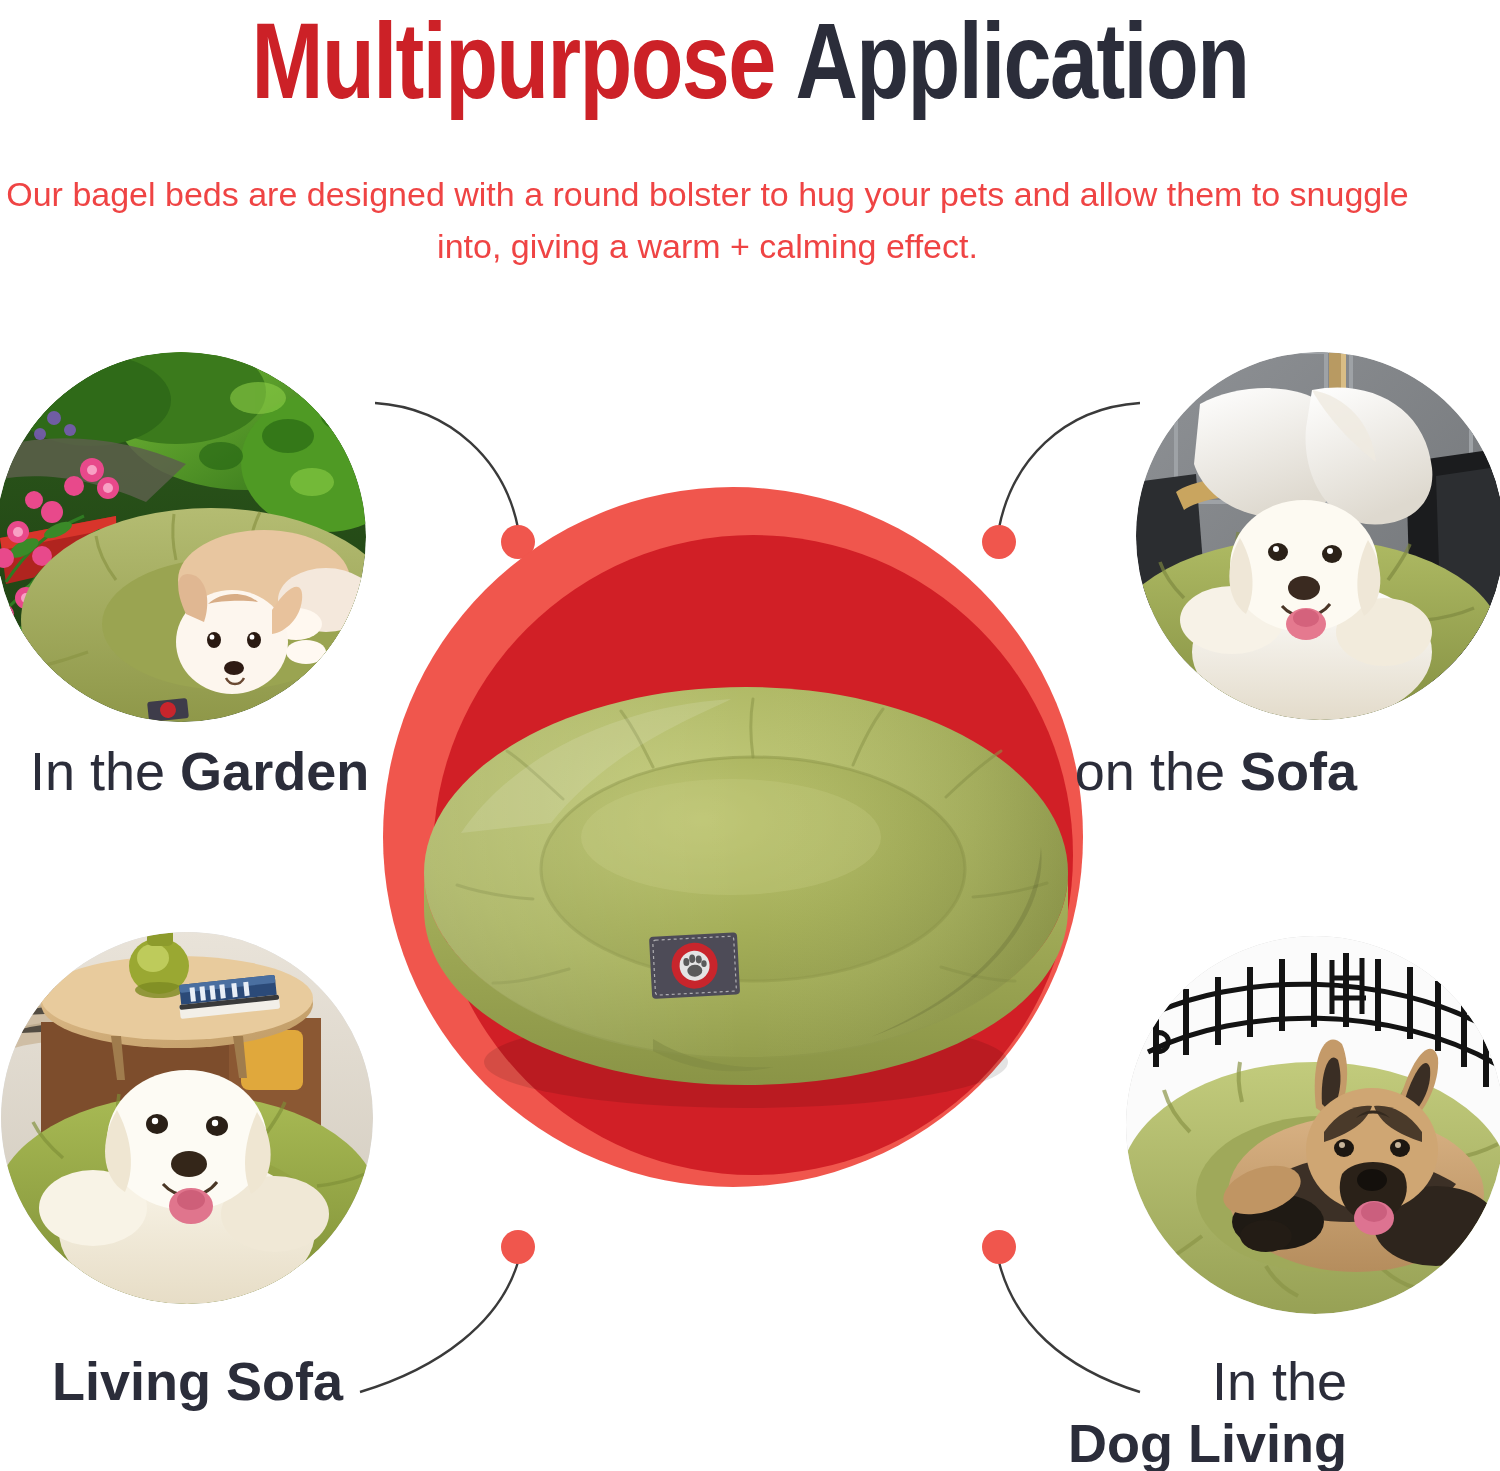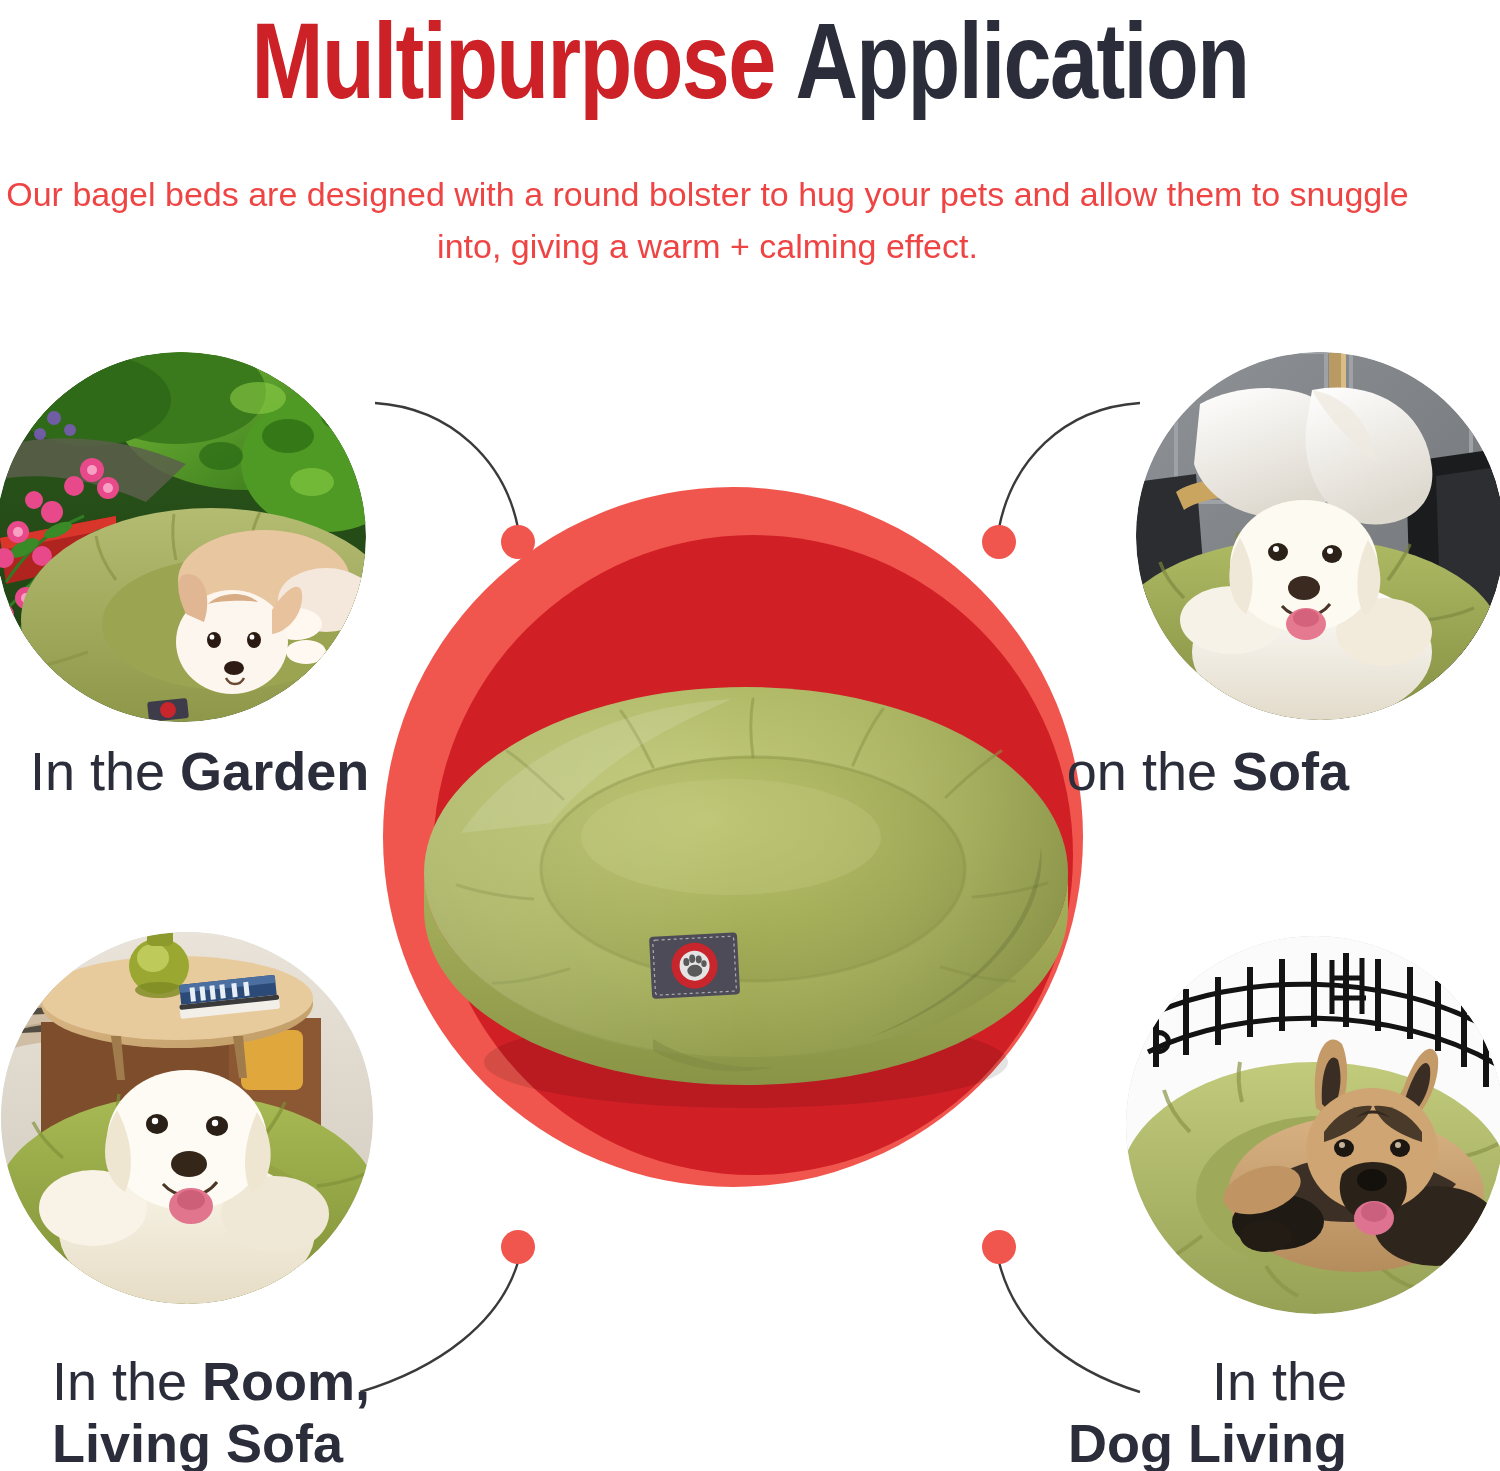--- a/index.html
+++ b/index.html
@@ -82,21 +82,21 @@
   .cap {
     position: absolute;
     color: #2B2D3A;
     font-size: 54px;
     line-height: 62px;
     font-weight: 400;
     white-space: nowrap;
   }
   .cap b { font-weight: 700; }
   .cap-garden { left: 30px;  top: 740px; }
-  .cap-sofa   { right: 66px; top: 740px; text-align: right; }
+  .cap-sofa   { right: 58px; top: 740px; text-align: right; }
   .cap-living { left: 52px;  top: 1350px; }
   .cap-crate  { right: 68px; top: 1350px; text-align: right; }
 
   
   .connectors { position: absolute; left: 0; top: 0; width: 1500px; height: 1471px; pointer-events: none; }
 </style>
 </head>
 <body>
 
 <div id="stage">
@@ -571,21 +571,20 @@
 
   <div class="cap cap-garden">
     <span>In the </span><b>Garden</b>
   </div>
 
   <div class="cap cap-sofa">
     <span>on the </span><b>Sofa</b>
   </div>
 
   <div class="cap cap-living">
-    <div><span>In the </span><b>Room,</b></div>
     <div><b>Living Sofa</b></div>
   </div>
 
   <div class="cap cap-crate">
     <div><span>In the</span></div>
     <div><b>Dog Living</b></div>
   </div>
 
 </div>
 

